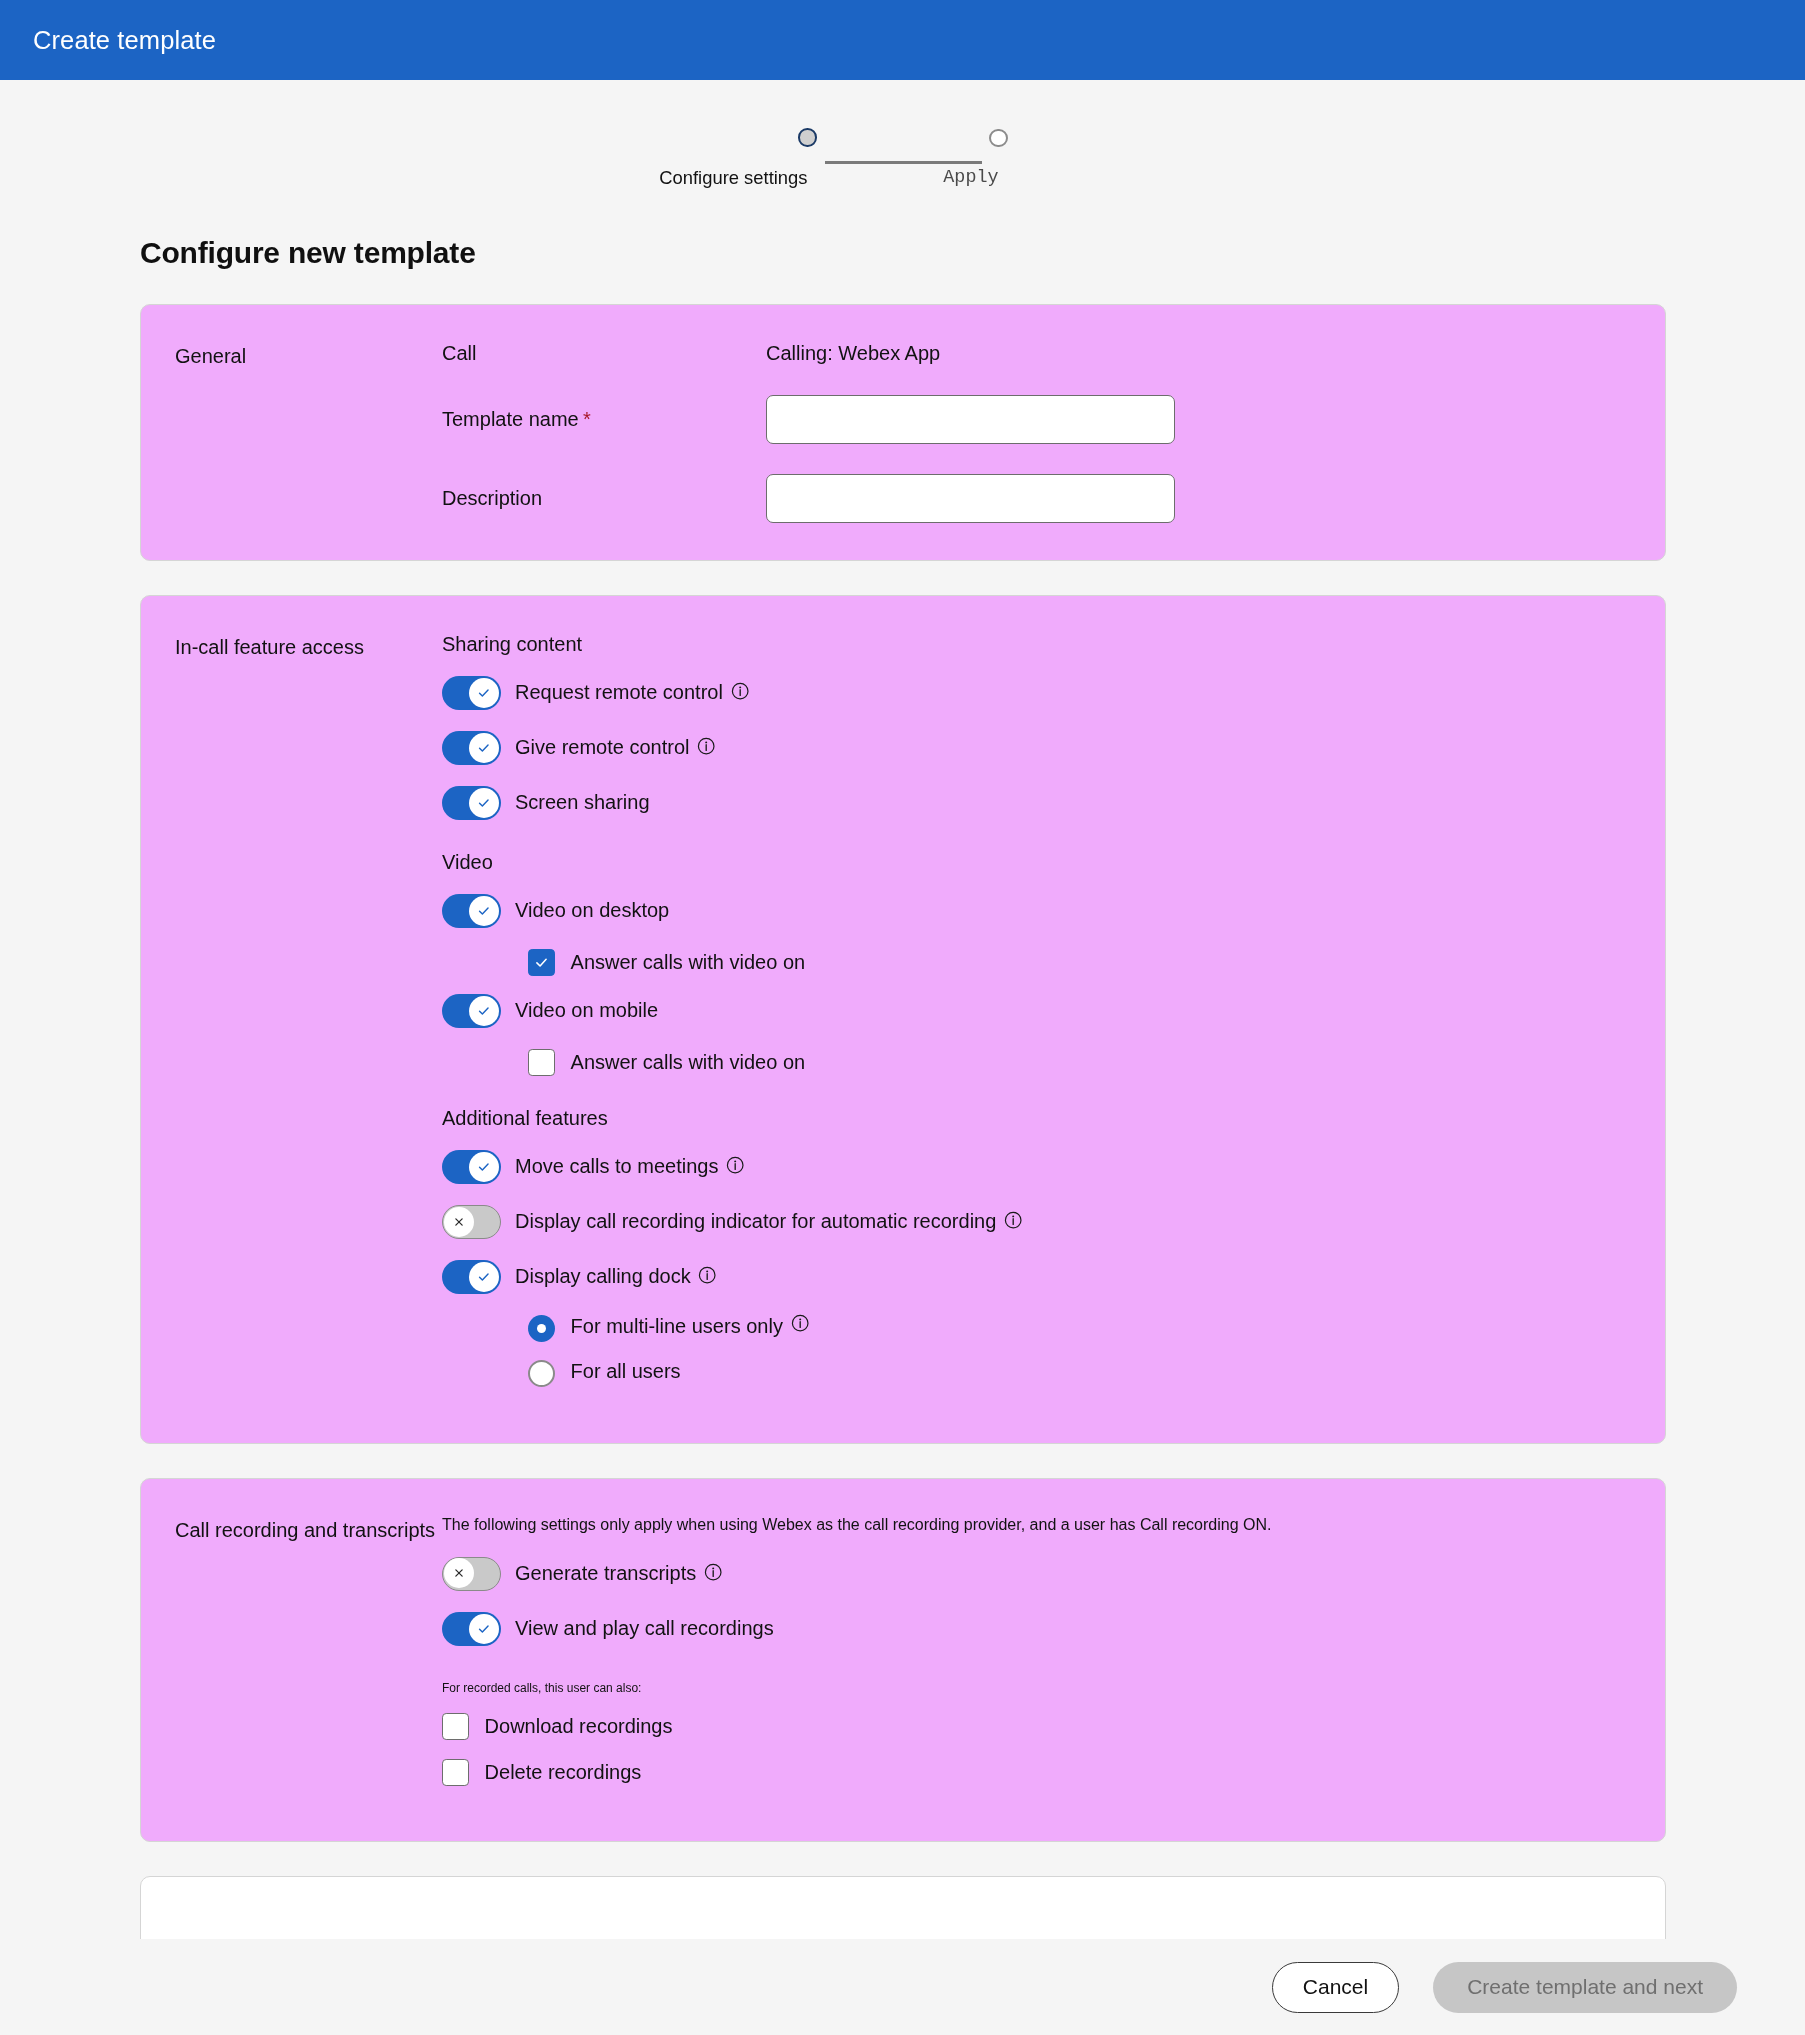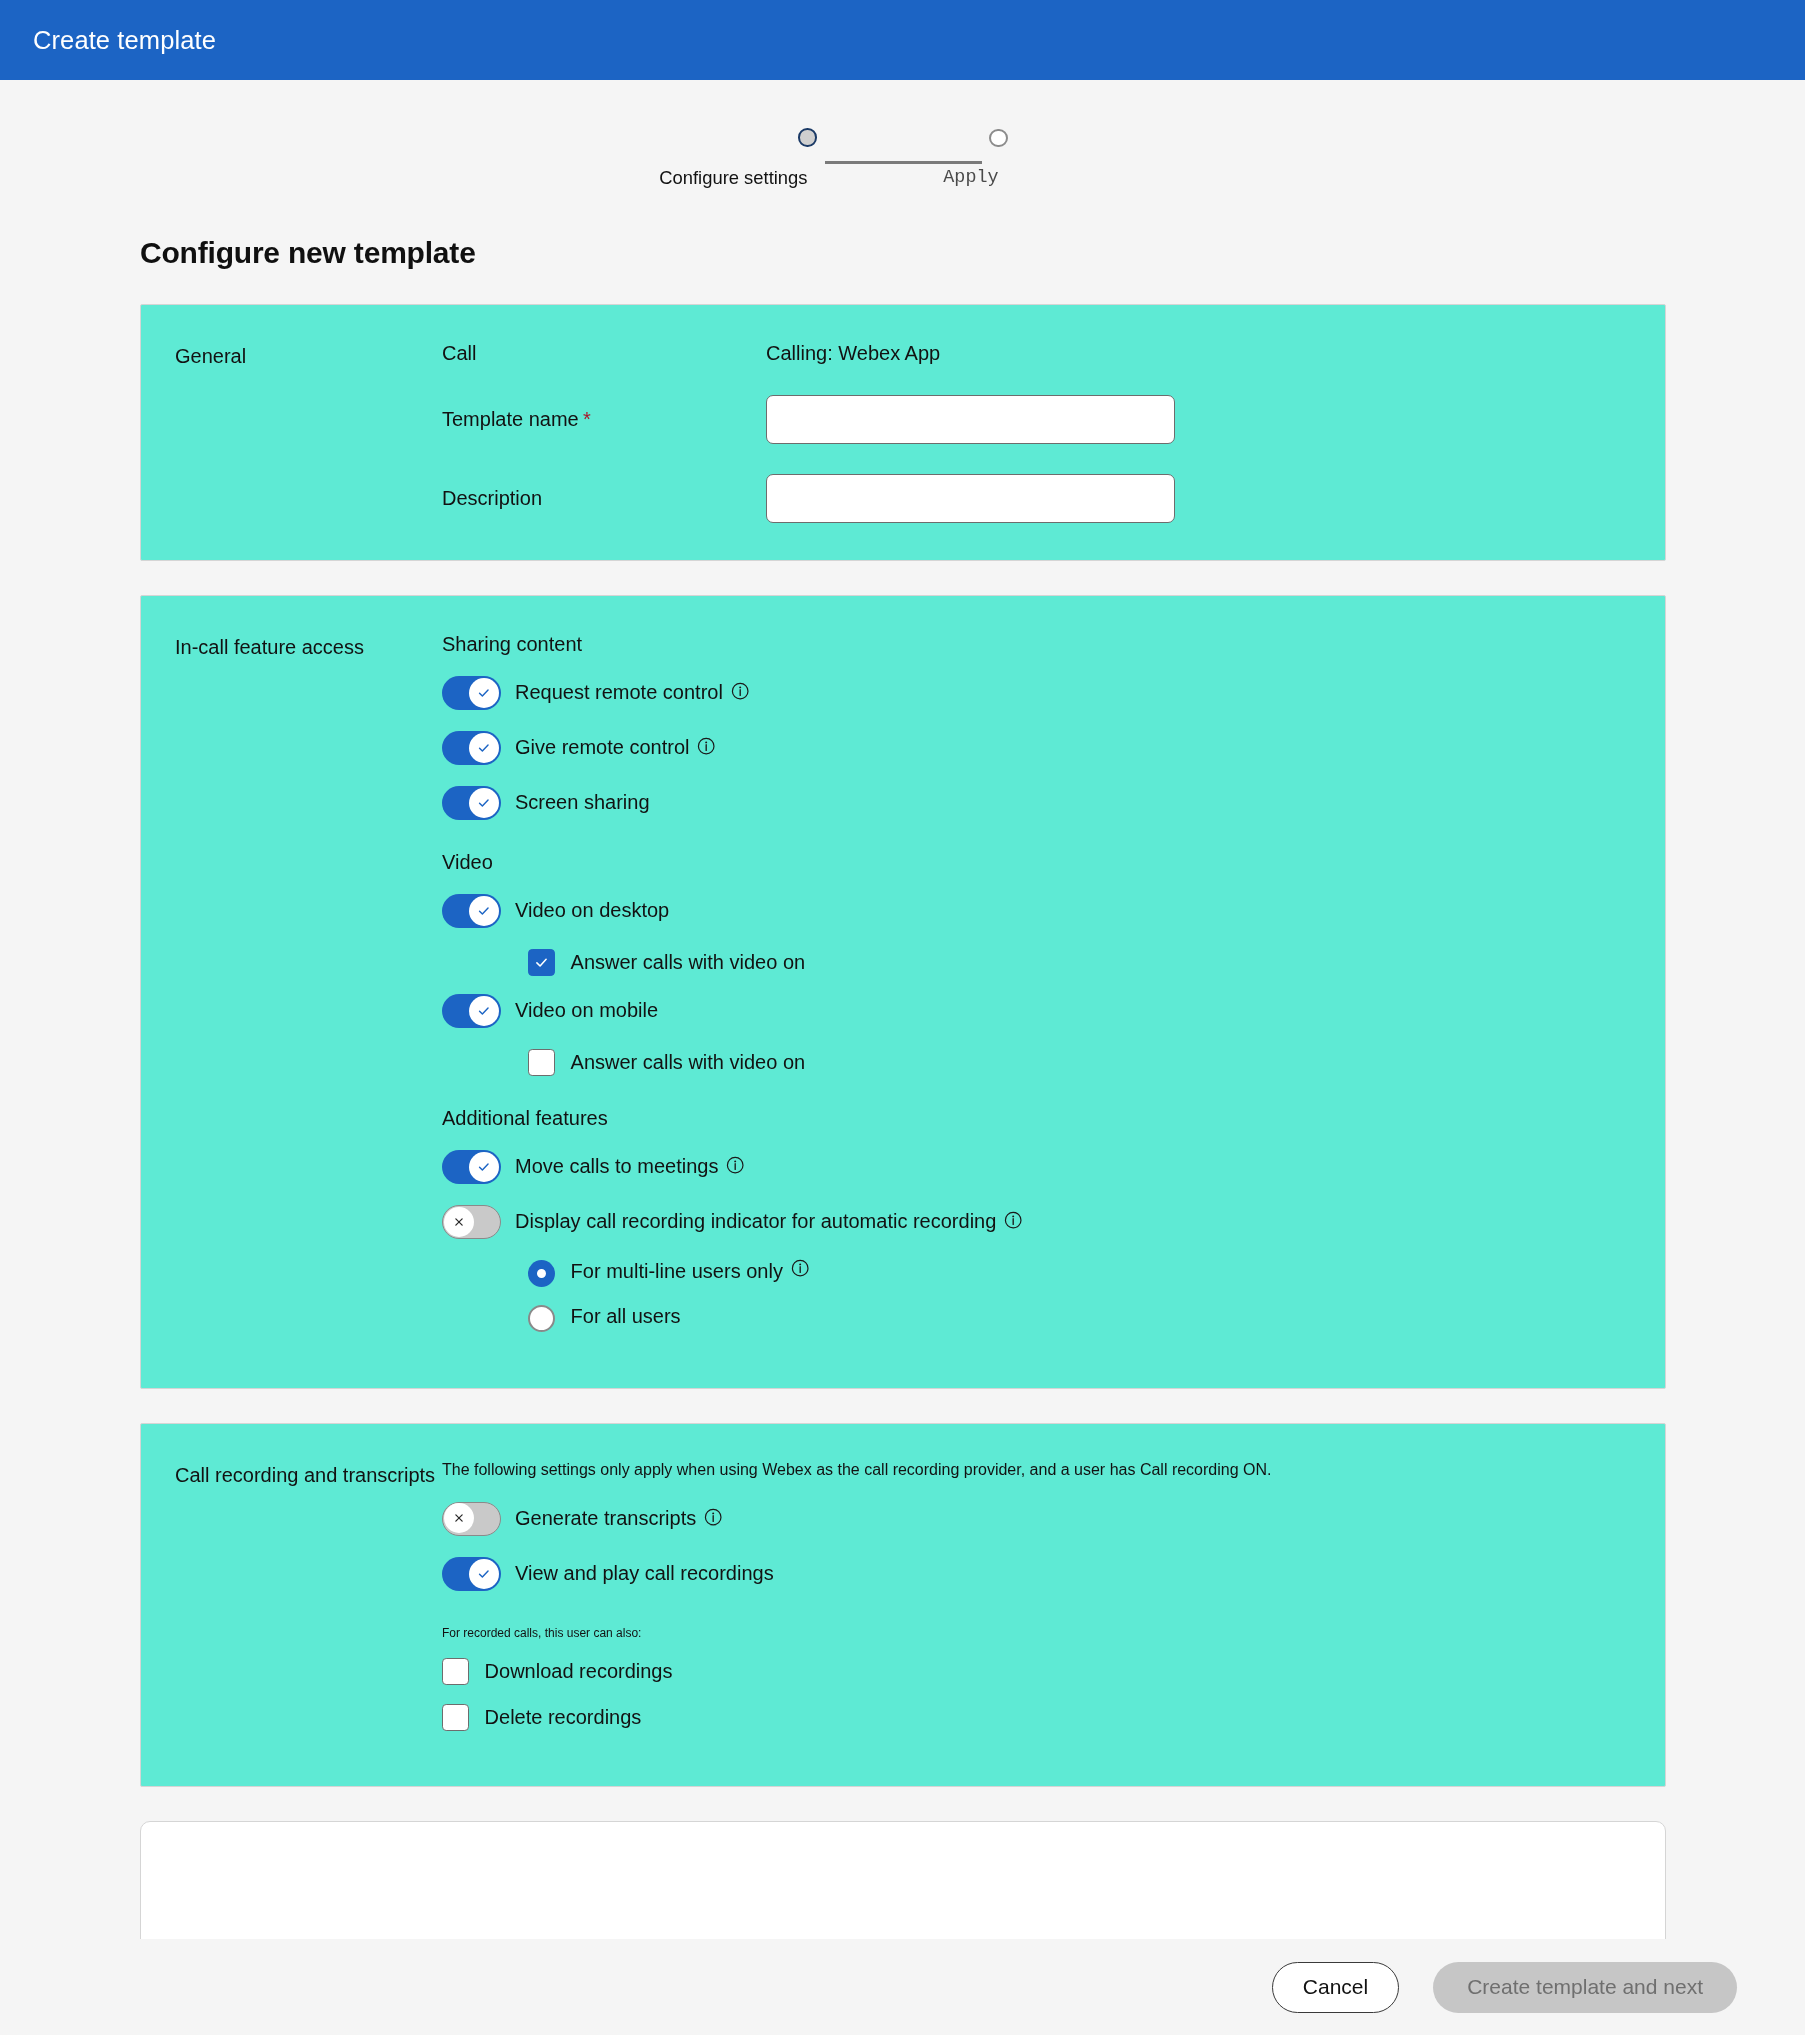--- a/index.html
+++ b/index.html
@@ -66,23 +66,23 @@
     margin: 47px 0 0 140px;
     font-size: 30px;
     font-weight: bold;
     color: #101010;
     letter-spacing: -0.2px;
   }
 
   
   .card {
     margin: 34px 140px 0 140px;
-    background: #5eead4;
+    background: #f0abfc;
     border: 1.4px solid #d5d5d5;
-    border-radius: 2px;
+    border-radius: 10px;
     display: flex;
     padding: 37px 0 37px 0;
   }
   .card-legend {
     width: 301px;
     padding-left: 34px;
     font-size: 20px;
     color: #121212;
     line-height: 1.42;
     flex: none;
@@ -382,20 +382,37 @@
           <span class="row-label">Display call recording indicator for automatic recording</span>
           <span class="info-icon">
             <svg width="18.4" height="18.4" viewBox="0 0 26 26">
                 <circle cx="13" cy="13" r="11" fill="none" stroke="#1a1a1a" stroke-width="1.7"></circle>
                 <circle cx="13" cy="7.6" r="1.4" fill="#1a1a1a"></circle>
                 <path d="M13 11 V19" stroke="#1a1a1a" stroke-width="1.9" stroke-linecap="round"></path>
               </svg>
           </span>
         </div>
 
+        <div class="toggle-row">
+          <div class="toggle on">
+            <div class="knob">
+              <svg width="15.6" height="15.6" viewBox="0 0 22 22">
+                  <path d="M5 11.5 L9 15.5 L17 7" fill="none" stroke="#1c64c4" stroke-width="2" stroke-linecap="round" stroke-linejoin="round"></path>
+                </svg>
+            </div>
+          </div>
+          <span class="row-label">Display calling dock</span>
+          <span class="info-icon">
+            <svg width="18.4" height="18.4" viewBox="0 0 26 26">
+                <circle cx="13" cy="13" r="11" fill="none" stroke="#1a1a1a" stroke-width="1.7"></circle>
+                <circle cx="13" cy="7.6" r="1.4" fill="#1a1a1a"></circle>
+                <path d="M13 11 V19" stroke="#1a1a1a" stroke-width="1.9" stroke-linecap="round"></path>
+              </svg>
+          </span>
+        </div>
 
         <div class="radio-row nudge-down">
           <div class="radio selected"></div>
           <span class="row-label">For multi-line users only</span>
           <span class="info-icon">
             <svg width="18.4" height="18.4" viewBox="0 0 26 26">
                 <circle cx="13" cy="13" r="11" fill="none" stroke="#1a1a1a" stroke-width="1.7"></circle>
                 <circle cx="13" cy="7.6" r="1.4" fill="#1a1a1a"></circle>
                 <path d="M13 11 V19" stroke="#1a1a1a" stroke-width="1.9" stroke-linecap="round"></path>
               </svg>

